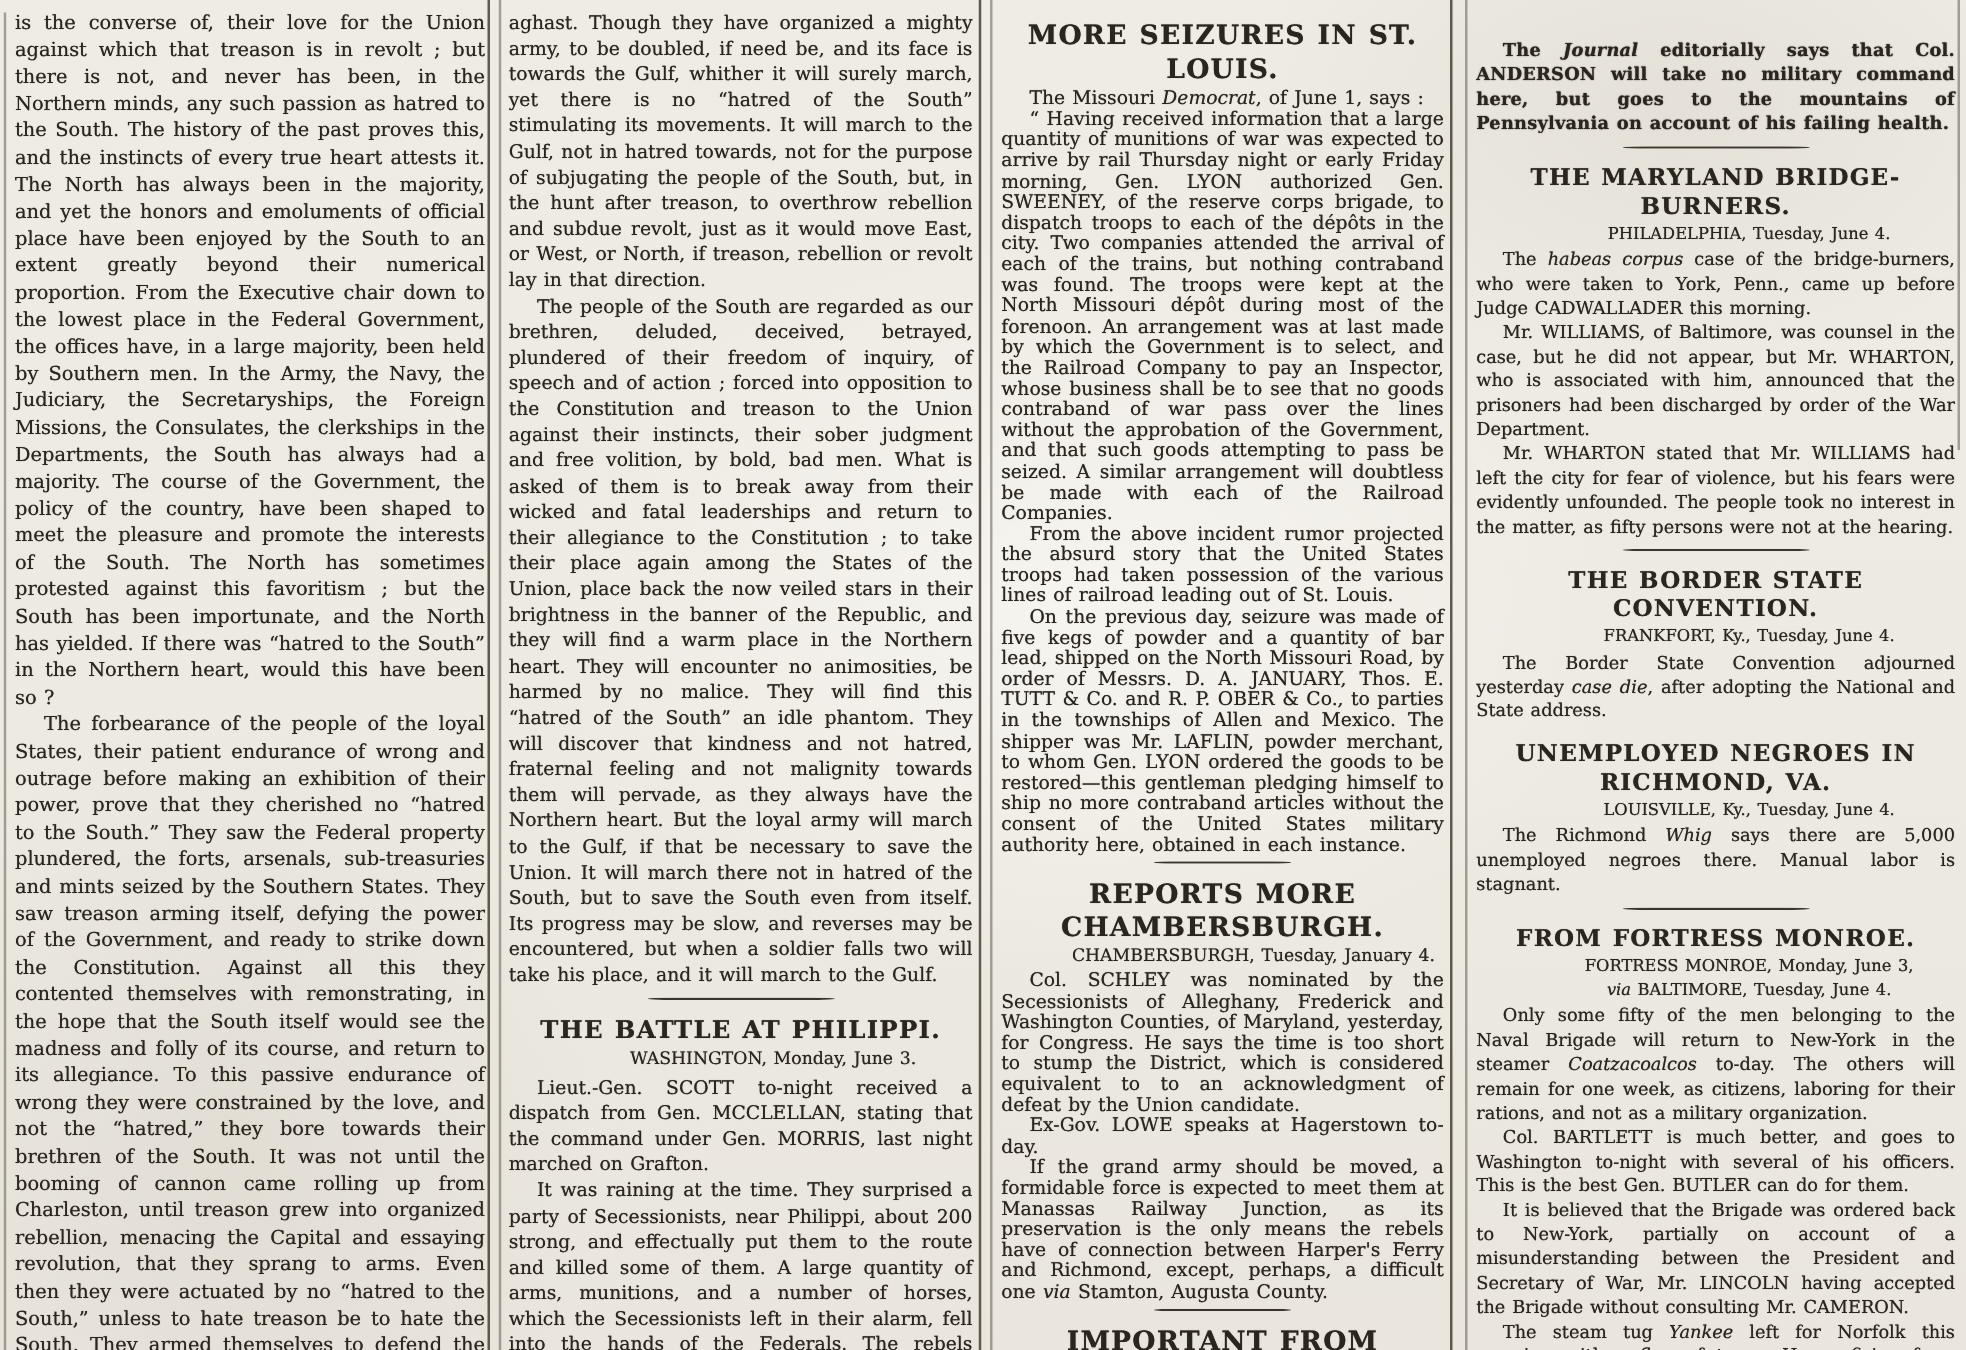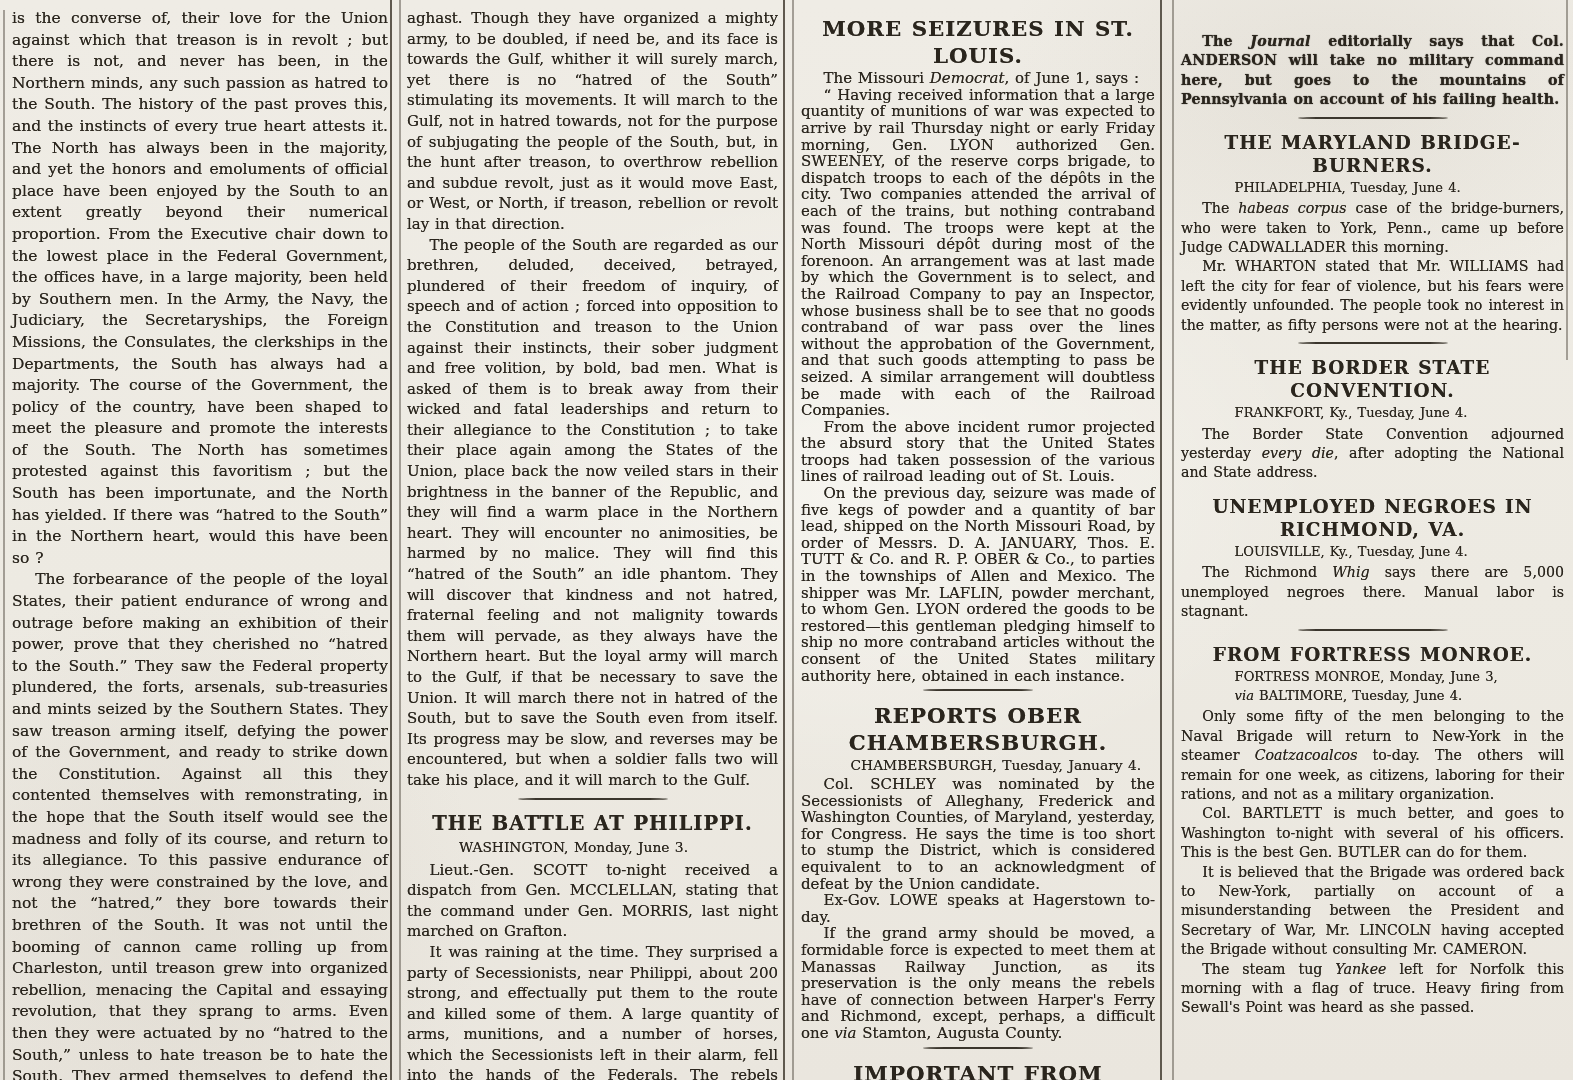--- a/index.html
+++ b/index.html
@@ -24,21 +24,21 @@
   .c2{left:801px;width:354px;font-size:15px;line-height:16.6px;padding-top:4px;}
   .c3{left:1181px;width:383px;font-size:14.2px;line-height:19.4px;padding-top:4px;}
   .para{margin:0;}
   .para.indent{text-indent:1.5em;}
   .para.heavy{font-weight:bold;letter-spacing:0.2px;text-shadow:0 0 1px rgba(30,26,20,0.9);margin-top:28px;}
   .headline{
     margin:12px 0 1px;text-align:center;font-weight:700;
     font-size:1.3em;line-height:1.25;letter-spacing:1px;text-indent:0;
   }
   .c2 .headline{font-size:1.42em;}
-  .dateline{margin:1px 0 2px;padding-left:14%;font-size:0.92em;text-indent:0;}
+  .dateline{margin:1px 0 2px;text-align:center;padding-left:14%;font-size:0.92em;text-indent:0;}
   .dateline .dl-line{display:block;}
   .divider{width:150px;margin:7px auto 5px;border:0;border-top:2px solid #3b362d;border-radius:40%/100%;}
   .c2 .divider{margin:5px auto 3px;width:110px;}
   .vrule{position:absolute;width:2px;background:#464035;opacity:0.85;}
   .vrule.faint{opacity:0.45;width:1.5px;}
   i{font-style:italic;}
 </style>
 </head>
 <body>
 
@@ -66,43 +66,44 @@
       <p class="para indent">Lieut.-Gen. SCOTT to-night received a dispatch from Gen. MCCLELLAN, stating that the command under Gen. MORRIS, last night marched on Grafton.</p>
       <p class="para indent">It was raining at the time. They surprised a party of Secessionists, near Philippi, about 200 strong, and effectually put them to the route and killed some of them. A large quantity of arms, munitions, and a number of horses, which the Secessionists left in their alarm, fell into the hands of the Federals. The rebels retreated further into Virginia. Col. KELLY was mortally wounded.</p>
     </div>
   <div class="col c2">
       <h2 class="headline">MORE SEIZURES IN ST. LOUIS.</h2>
       <p class="para indent">The Missouri <i>Democrat</i>, of June 1, says :</p>
       <p class="para indent">“ Having received information that a large quantity of munitions of war was expected to arrive by rail Thursday night or early Friday morning, Gen. LYON authorized Gen. SWEENEY, of the reserve corps brigade, to dispatch troops to each of the dépôts in the city. Two companies attended the arrival of each of the trains, but nothing contraband was found. The troops were kept at the North Missouri dépôt during most of the forenoon. An arrangement was at last made by which the Government is to select, and the Railroad Company to pay an Inspector, whose business shall be to see that no goods contraband of war pass over the lines without the approbation of the Government, and that such goods attempting to pass be seized. A similar arrangement will doubtless be made with each of the Railroad Companies.</p>
       <p class="para indent">From the above incident rumor projected the absurd story that the United States troops had taken possession of the various lines of railroad leading out of St. Louis.</p>
       <p class="para indent">On the previous day, seizure was made of five kegs of powder and a quantity of bar lead, shipped on the North Missouri Road, by order of Messrs. D. A. JANUARY, Thos. E. TUTT &amp; Co. and R. P. OBER &amp; Co., to parties in the townships of Allen and Mexico. The shipper was Mr. LAFLIN, powder merchant, to whom Gen. LYON ordered the goods to be restored—this gentleman pledging himself to ship no more contraband articles without the consent of the United States military authority here, obtained in each instance.</p>
       <div class="divider"></div>
-      <h2 class="headline">REPORTS OBER CHAMBERSBURGH.</h2>
+      <h2 class="headline">REPORTS MORE CHAMBERSBURGH.</h2>
       <div class="dateline">CHAMBERSBURGH, Tuesday, January 4.</div>
       <p class="para indent">Col. SCHLEY was nominated by the Secessionists of Alleghany, Frederick and Washington Counties, of Maryland, yesterday, for Congress. He says the time is too short to stump the District, which is considered equivalent to to an acknowledgment of defeat by the Union candidate.</p>
       <p class="para indent">Ex-Gov. LOWE speaks at Hagerstown to-day.</p>
       <p class="para indent">If the grand army should be moved, a formidable force is expected to meet them at Manassas Railway Junction, as its preservation is the only means the rebels have of connection between Harper's Ferry and Richmond, except, perhaps, a difficult one <i>via</i> Stamton, Augusta County.</p>
       <div class="divider"></div>
       <h2 class="headline">IMPORTANT FROM LOUISVILLE</h2>
       <div class="dateline">LOUISVILLE, Ky., Tuesday, June 4.</div>
       <p class="para indent">Union flags are constantly raising amid great enthusiasm. They are flying at half mast to-day, in consequence of the decease of Senator DOUGLAS.</p>
       <p class="para indent">Hon. JOHN J. CRITTENDEN consents to run for Congress in the Lexington District.</p>
       <p class="para indent">Mr. MALLORY was renominated for the Seventh District by acclamation, at Lagrange, yesterday.</p>
     </div>
   <div class="col c3">
       <p class="para indent heavy">The <i>Journal</i> editorially says that Col. ANDERSON will take no military command here, but goes to the mountains of Pennsylvania on account of his failing health.</p>
       <div class="divider"></div>
       <h2 class="headline">THE MARYLAND BRIDGE-BURNERS.</h2>
       <div class="dateline">PHILADELPHIA, Tuesday, June 4.</div>
       <p class="para indent">The <i>habeas corpus</i> case of the bridge-burners, who were taken to York, Penn., came up before Judge CADWALLADER this morning.</p>
+      <p class="para indent">Mr. WILLIAMS, of Baltimore, was counsel in the case, but he did not appear, but Mr. WHARTON, who is associated with him, announced that the prisoners had been discharged by order of the War Department.</p>
       <p class="para indent">Mr. WHARTON stated that Mr. WILLIAMS had left the city for fear of violence, but his fears were evidently unfounded. The people took no interest in the matter, as fifty persons were not at the hearing.</p>
       <div class="divider"></div>
       <h2 class="headline">THE BORDER STATE CONVENTION.</h2>
       <div class="dateline">FRANKFORT, Ky., Tuesday, June 4.</div>
-      <p class="para indent">The Border State Convention adjourned yesterday <i>every die</i>, after adopting the National and State address.</p>
+      <p class="para indent">The Border State Convention adjourned yesterday <i>case die</i>, after adopting the National and State address.</p>
       <h2 class="headline">UNEMPLOYED NEGROES IN RICHMOND, VA.</h2>
       <div class="dateline">LOUISVILLE, Ky., Tuesday, June 4.</div>
       <p class="para indent">The Richmond <i>Whig</i> says there are 5,000 unemployed negroes there.  Manual labor is stagnant.</p>
       <div class="divider"></div>
       <h2 class="headline">FROM FORTRESS MONROE.</h2>
       <div class="dateline">
         <span class="dl-line">FORTRESS MONROE, Monday, June 3,</span>
         <span class="dl-line"><i>via</i> BALTIMORE, Tuesday, June 4.</span>
       </div>
       <p class="para indent">Only some fifty of the men belonging to the Naval Brigade will return to New-York in the steamer <i>Coatzacoalcos</i> to-day. The others will remain for one week, as citizens, laboring for their rations, and not as a military organization.</p>

